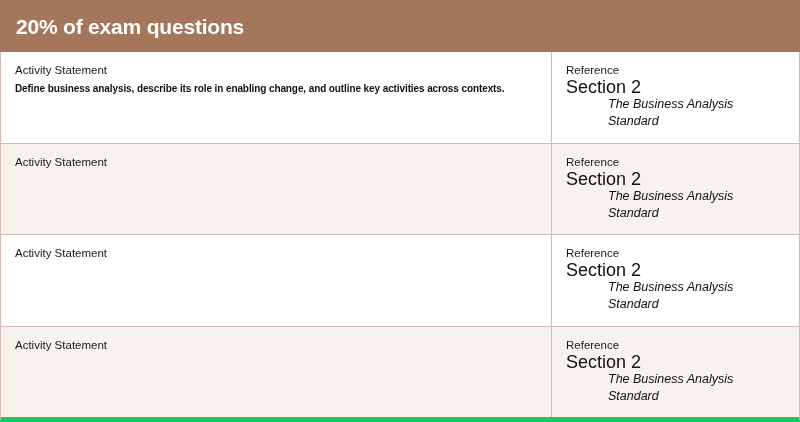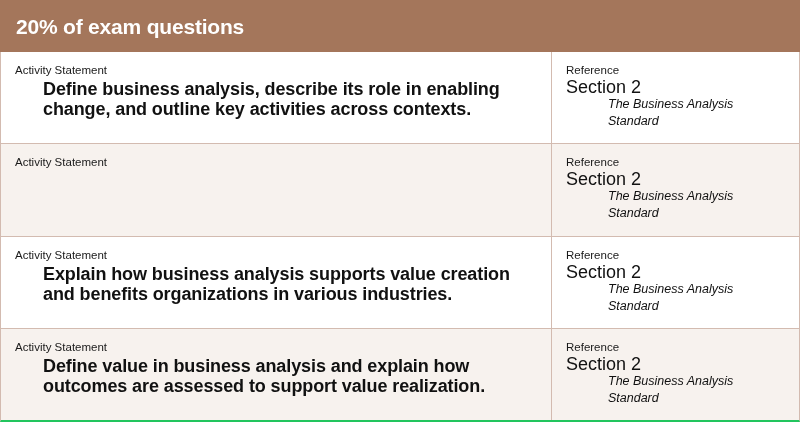--- a/index.html
+++ b/index.html
@@ -43,21 +43,21 @@
     white-space: nowrap;
   }
 
   
   .card-body {
     box-sizing: border-box;
     width: 800px;
     height: 370px;
     border-left: 1px solid #D3BBB0;
     border-right: 1px solid #D3BBB0;
-    border-bottom: 2px solid #22c55e;
+    border-bottom: 5px solid #22c55e;
     display: flex;
     flex-direction: column;
     align-items: flex-end;
   }
 
   .row {
     box-sizing: border-box;
     display: flex;
     flex: 1 1 0;
     min-height: 0;
@@ -92,26 +92,25 @@
     font-family: "Liberation Sans", sans-serif;
     font-size: 11.5px;
     font-weight: normal;
     color: #1a1a1a;
     line-height: 14px;
     margin-bottom: 2px;
   }
 
   .activity-text {
     font-family: "Liberation Sans", sans-serif;
-    font-size: 18px;
+    font-size: 10px;
     font-weight: bold;
     color: #111111;
     line-height: 20px;
     letter-spacing: -0.1px;
-    margin-left: 28px;
   }
 
   .ref-section {
     font-family: "Liberation Sans", sans-serif;
     font-size: 18px;
     font-weight: normal;
     color: #111111;
     line-height: 17px;
   }
 
@@ -155,33 +154,31 @@
       <div class="cell cell-reference">
         <div class="cell-label">Reference</div>
         <div class="ref-section">Section 2</div>
         <div class="ref-source">The Business Analysis Standard</div>
       </div>
     </div>
 
     <div class="row shade-white">
       <div class="cell cell-activity">
         <div class="cell-label">Activity Statement</div>
-        <div class="activity-text">Explain how business analysis supports value creation and benefits organizations in various industries.</div>
       </div>
       <div class="cell cell-reference">
         <div class="cell-label">Reference</div>
         <div class="ref-section">Section 2</div>
         <div class="ref-source">The Business Analysis Standard</div>
       </div>
     </div>
 
     <div class="row shade-cream">
       <div class="cell cell-activity">
         <div class="cell-label">Activity Statement</div>
-        <div class="activity-text">Define value in business analysis and explain how outcomes are assessed to support value realization.</div>
       </div>
       <div class="cell cell-reference">
         <div class="cell-label">Reference</div>
         <div class="ref-section">Section 2</div>
         <div class="ref-source">The Business Analysis Standard</div>
       </div>
     </div>
 
   </div>
 </div>

